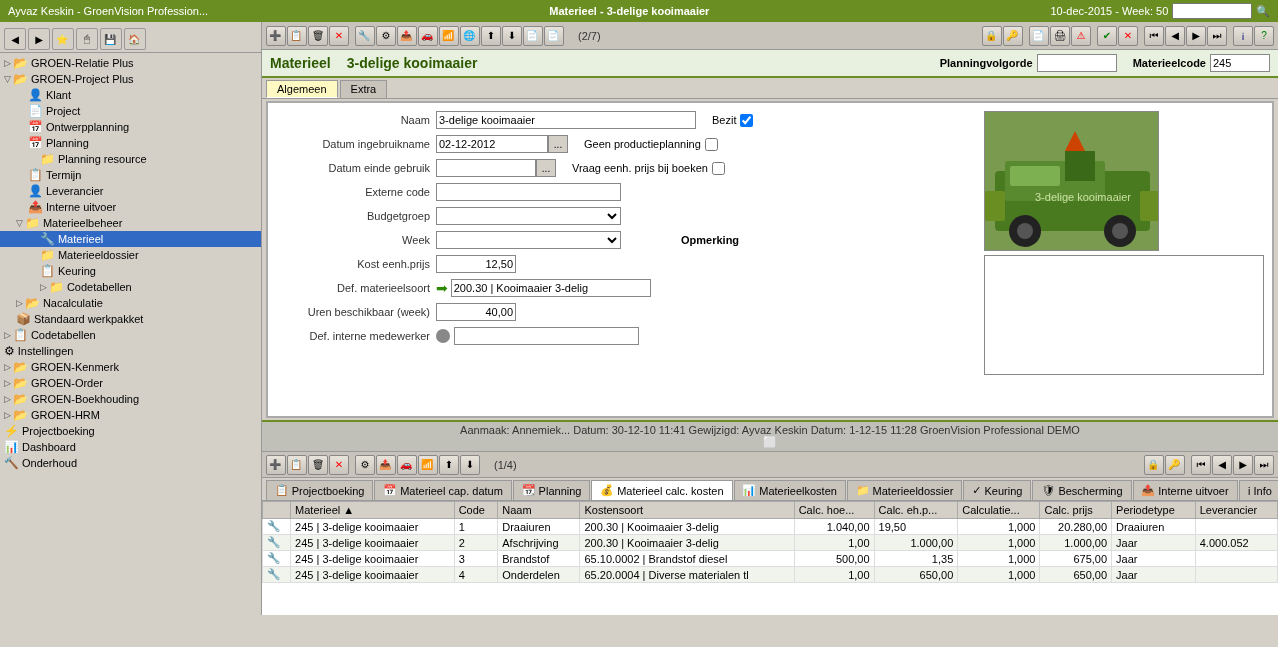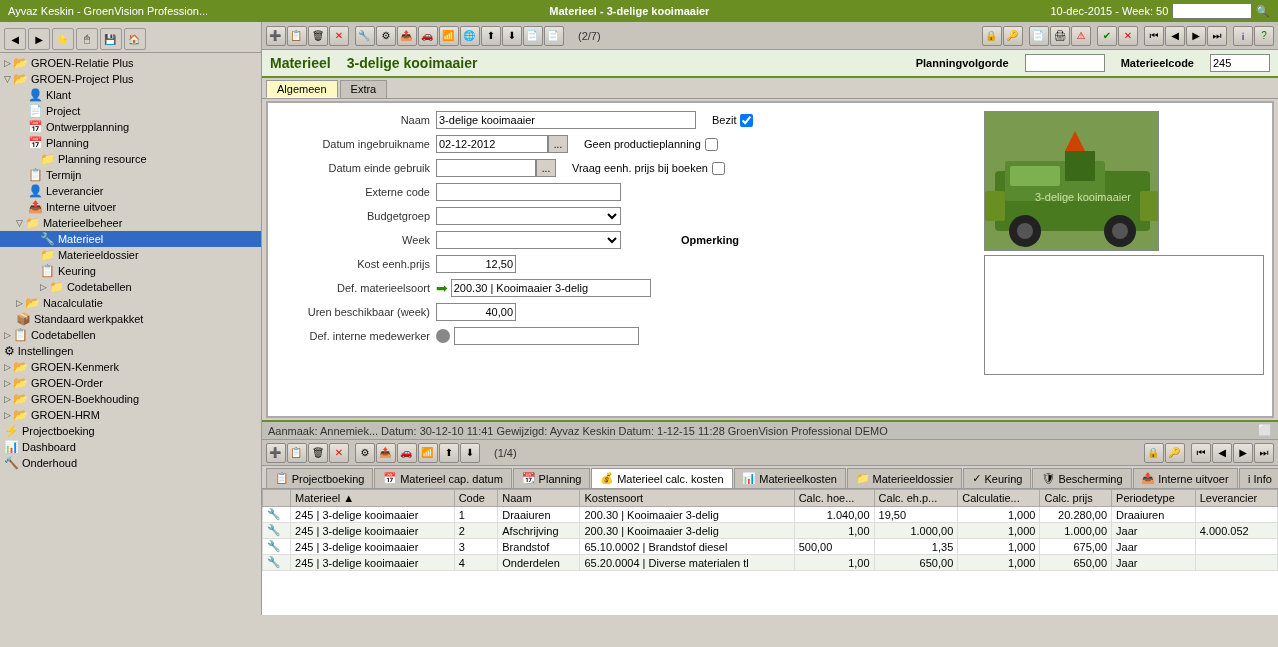--- a/index.html
+++ b/index.html
@@ -92,21 +92,21 @@
     .form-header {
       background: #e8f0e0;
       border-bottom: 2px solid #6b8e23;
       padding: 4px 8px;
       display: flex;
       align-items: center;
       gap: 16px;
     }
     .form-title { font-size: 14px; font-weight: bold; color: #2d5a00; }
     .form-subtitle { font-size: 14px; font-weight: bold; color: #2d5a00; }
-    .form-field-inline { display: flex; align-items: center; gap: 16px; margin-left: auto; }
+    .form-field-inline { display: flex; align-items: center; gap: 4px; margin-left: auto; }
     .form-field-inline label { font-size: 11px; font-weight: bold; }
     .form-field-inline input[type=text] { border: 1px solid #888; height: 18px; font-size: 11px; padding: 0 2px; }
 
     
     .tabs {
       display: flex;
       background: #d4d0c8;
       border-bottom: 1px solid #999;
       padding: 2px 4px 0;
     }
@@ -183,20 +183,21 @@
     }
     .bottom-statusbar {
       background: #c0c0b8;
       padding: 2px 6px;
       font-size: 10px;
       color: #333;
       border-bottom: 1px solid #999;
       display: flex;
       justify-content: space-between;
       align-items: center;
+      flex-direction: column;
     }
     .bottom-toolbar {
       background: #c8c4bc;
       display: flex;
       align-items: center;
       padding: 2px 4px;
       gap: 1px;
       border-bottom: 1px solid #999;
       height: 26px;
     }
@@ -701,21 +702,21 @@
       <td style="text-align:right;">1.000,00</td>
       <td>Jaar</td>
       <td>4.000.052</td>
     </tr>
                 <tr>
       <td><span style="color:#666;">🔧</span></td>
       <td>245 | 3-delige kooimaaier</td>
       <td>3</td>
       <td>Brandstof</td>
       <td>65.10.0002 | Brandstof diesel</td>
-      <td style="">500,00</td>
+      <td style="text-align:right;">500,00</td>
       <td style="text-align:right;">1,35</td>
       <td style="text-align:right;">1,000</td>
       <td style="text-align:right;">675,00</td>
       <td>Jaar</td>
       <td></td>
     </tr>
                 <tr>
       <td><span style="color:#666;">🔧</span></td>
       <td>245 | 3-delige kooimaaier</td>
       <td>4</td>

